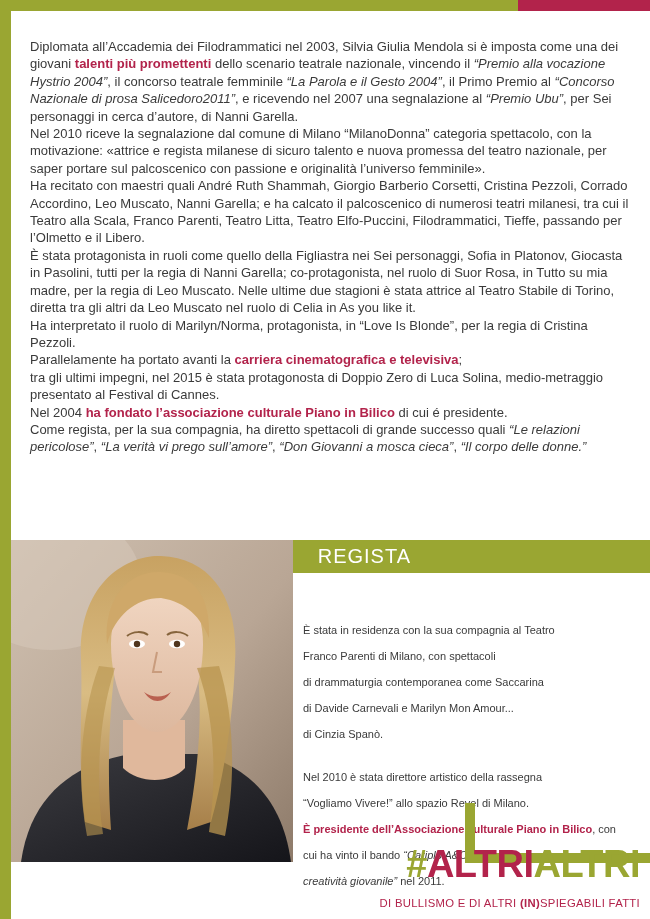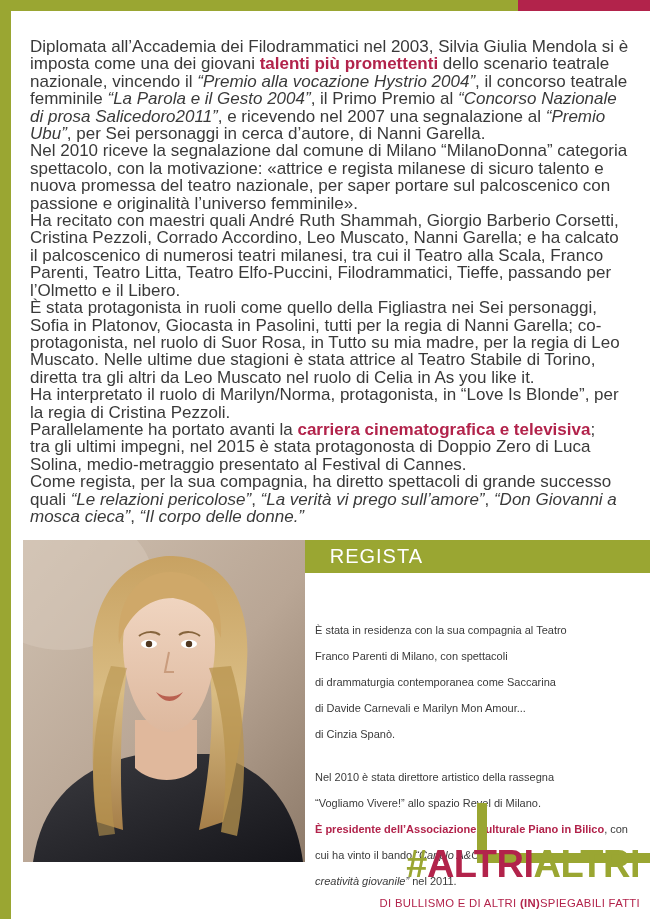--- a/index.html
+++ b/index.html
@@ -51,38 +51,38 @@
   .title {
     color: #b2234b;
     font-size: 23px;
     font-weight: normal;
     letter-spacing: 0.2px;
     margin: 0 0 22px 0;
     font-family: "Liberation Sans", sans-serif;
   }
   .bio {
     color: #3a3a3a;
-    font-size: 17px;
+    font-size: 13px;
     line-height: 17.4px;
     width: 600px;
   }
   .bio p {
     margin: 0;
   }
   .hl-red {
     color: #b2234b;
     font-weight: bold;
   }
   .it { font-style: italic; }
 
   
   .lower {
     position: absolute;
     top: 540px;
-    left: 23px;
+    left: 11px;
     width: 581px;
     height: 379px;
   }
   .photo {
     position: absolute;
     left: 0;
     top: 0;
     width: 282px;
     height: 322px;
     overflow: hidden;
@@ -186,20 +186,23 @@
       <p>Nel 2010 riceve la segnalazione dal comune di Milano “MilanoDonna” categoria spettacolo, con la motivazione: «attrice e regista milanese di sicuro talento e nuova promessa del teatro nazionale, per saper portare sul palcoscenico con passione e originalità l’universo femminile».</p>
       <p>Ha recitato con maestri quali André Ruth Shammah, Giorgio Barberio Corsetti, Cristina Pezzoli, Corrado Accordino, Leo Muscato, Nanni Garella; e ha calcato il palcoscenico di numerosi teatri milanesi, tra cui il Teatro alla Scala, Franco Parenti, Teatro Litta, Teatro Elfo-Puccini, Filodrammatici, Tieffe, passando per l’Olmetto e il Libero.</p>
       <p>È stata protagonista in ruoli come quello della Figliastra nei Sei personaggi, Sofia in Platonov, Giocasta in Pasolini, tutti per la regia di Nanni Garella; co-protagonista, nel ruolo di Suor Rosa, in Tutto su mia madre, per la regia di Leo Muscato. Nelle ultime due stagioni è stata attrice al Teatro Stabile di Torino, diretta tra gli altri da Leo Muscato nel ruolo di Celia in As you like it.</p>
       <p>Ha interpretato il ruolo di Marilyn/Norma, protagonista, in “Love Is Blonde”, per la regia di Cristina Pezzoli.</p>
       <p>
         Parallelamente ha portato avanti la <span class="hl-red">carriera cinematografica e televisiva</span>;<br>
         tra gli ultimi impegni, nel 2015 è stata protagonosta di Doppio Zero di Luca Solina,
         medio-metraggio presentato al Festival di Cannes.
       </p>
       <p>
+        Nel 2004 <span class="hl-red">ha fondato l’associazione culturale Piano in Bilico</span> di cui é presidente.
+      </p>
+      <p>
         Come regista, per la sua compagnia, ha diretto spettacoli di grande successo quali <span class="it">“Le relazioni
         pericolose”</span>, <span class="it">“La verità vi prego sull’amore”</span>, <span class="it">“Don Giovanni a mosca cieca”</span>, <span class="it">“Il corpo delle donne.”</span>
       </p>
     </div>
   </div>
 
   <div class="lower">
 
     <div class="photo">
       <svg width="282" height="322" viewBox="0 0 282 322">

